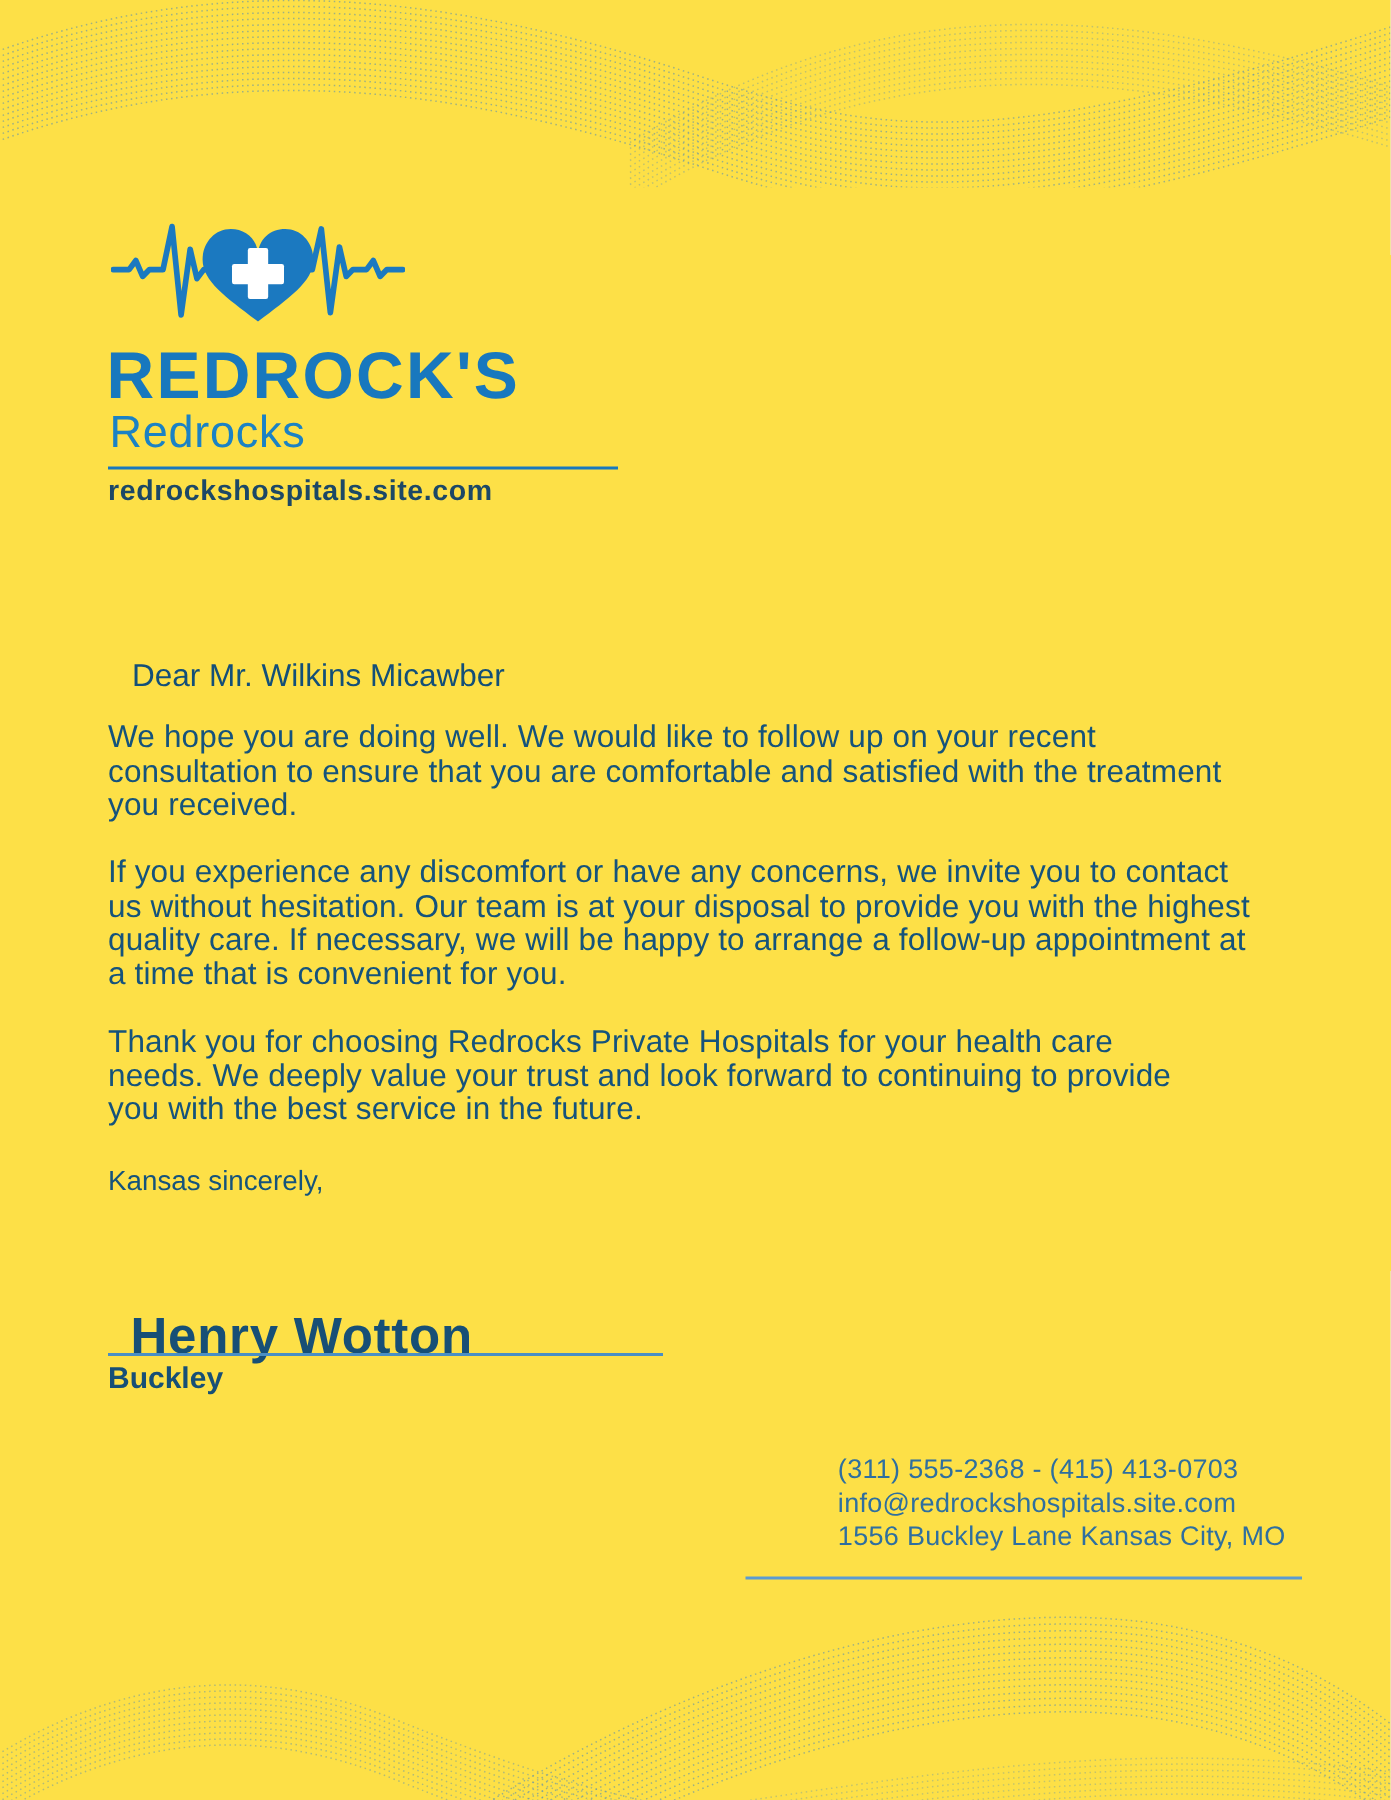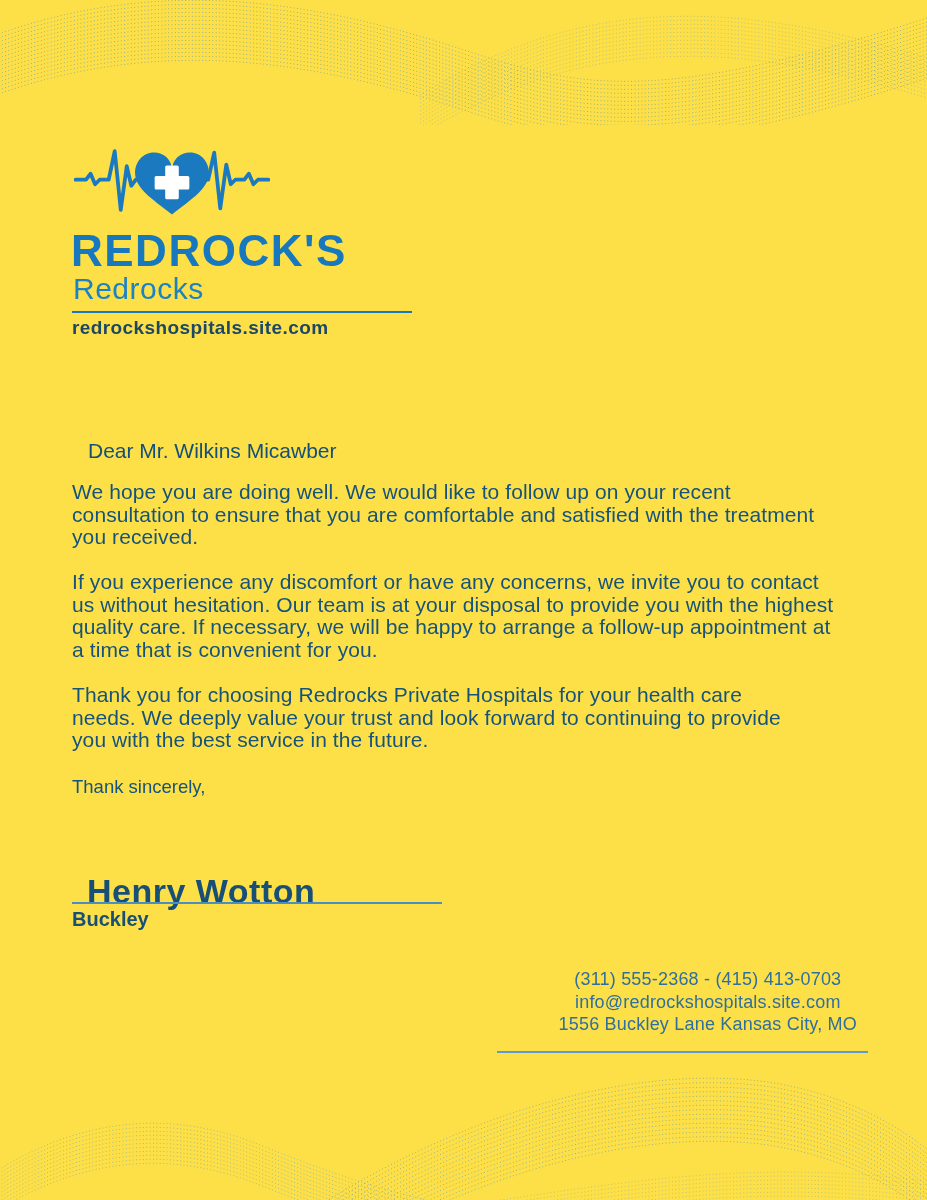--- a/index.html
+++ b/index.html
@@ -66,21 +66,21 @@
     border-top:2px solid #4a8fc4;
   }
   .sig-title{
     position:absolute;left:72px;top:908px;margin:0;
     font-size:20px;font-weight:600;color:#174f76;
   }
 
   
   .contact{
     position:absolute;right:70px;top:968px;
-    text-align:center;
+    text-align:left;
     font-size:18px;line-height:22.5px;
     color:#2f6f9f;letter-spacing:0.2px;
   }
   .contact-rule{
     position:absolute;left:497px;top:1051px;width:371px;height:0;
     border-top:2px solid #5b9bd0;
   }
 </style>
 </head>
 <body>
@@ -135,21 +135,21 @@
 
   <div class="brand-name">REDROCK'S</div>
   <div class="brand-subtitle">Redrocks</div>
   <div class="brand-rule"></div>
   <div class="brand-website">redrockshospitals.site.com</div>
 
   <p class="greeting">Dear Mr. Wilkins Micawber</p>
   <p class="body-par p1">We hope you are doing well. We would like to follow up on your recent consultation to ensure that you are comfortable and satisfied with the treatment you received.</p>
   <p class="body-par p2">If you experience any discomfort or have any concerns, we invite you to contact us without hesitation. Our team is at your disposal to provide you with the highest quality care. If necessary, we will be happy to arrange a follow-up appointment at a time that is convenient for you.</p>
   <p class="body-par p3">Thank you for choosing Redrocks Private Hospitals for your health care needs. We deeply value your trust and look forward to continuing to provide you with the best service in the future.</p>
-  <p class="closing">Thank sincerely,</p>
+  <p class="closing">Kansas sincerely,</p>
 
   <h2 class="sig-name">Henry Wotton</h2>
   <div class="sig-rule"></div>
   <p class="sig-title">Buckley</p>
 
   <div class="contact">
     <div>(311) 555-2368 - (415) 413-0703</div>
     <div>info@redrockshospitals.site.com</div>
     <div>1556 Buckley Lane Kansas City, MO</div>
   </div>

